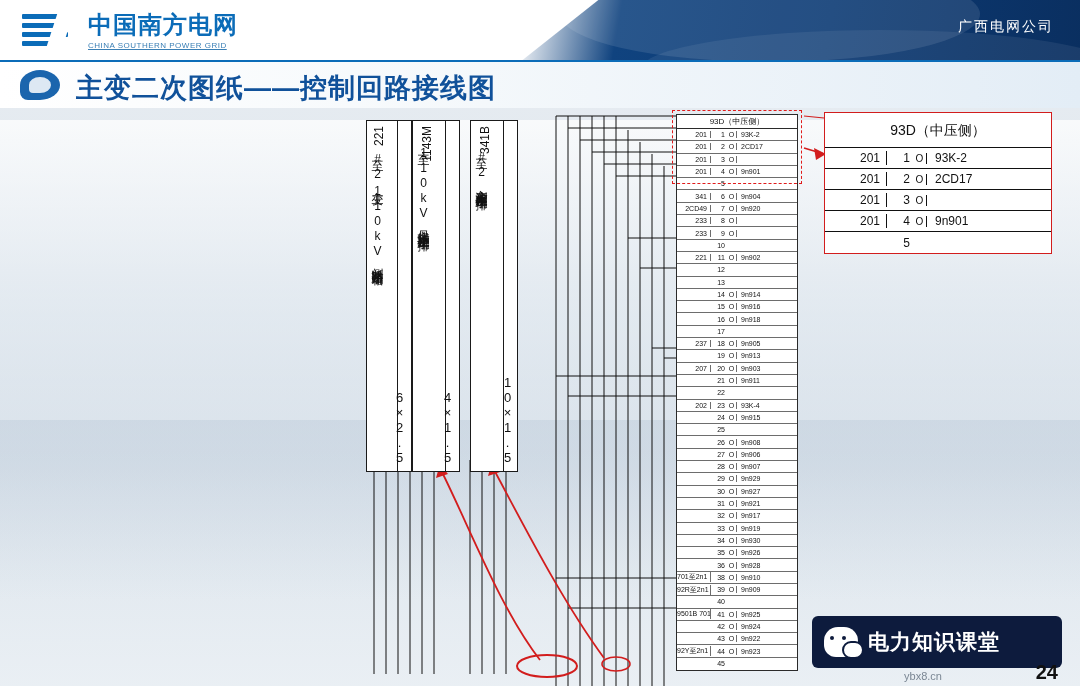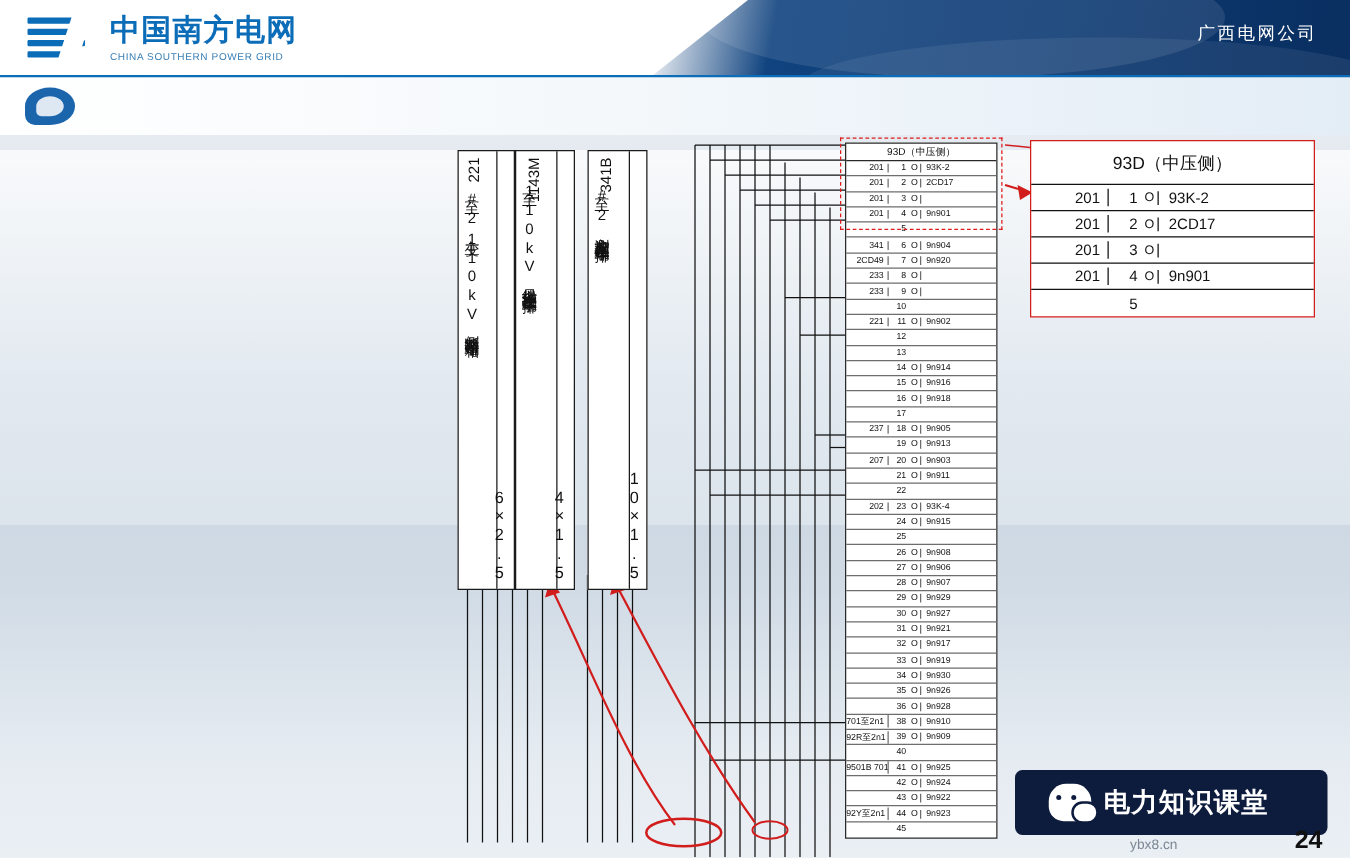--- a/index.html
+++ b/index.html
@@ -112,20 +112,21 @@
     font-size: 24px;
     font-weight: bold;
     letter-spacing: 1px;
     line-height: 1;
   }
   .logo-en {
     color: #3a7fb5;
     font-size: 8px;
     letter-spacing: 0.5px;
     margin-top: 4px;
+    text-decoration: underline;
   }
   .topbar-rule {
     position: absolute;
     left: 0; top: 60px;
     width: 1080px; height: 2px;
     background: #0b6cb8;
   }
 
   
   .titleband {
@@ -384,21 +385,21 @@
   
   .wechat {
     position: absolute;
     right: 18px; bottom: 18px;
     width: 250px; height: 52px;
     background: #0d1b3d;
     border-radius: 6px;
     display: flex;
     align-items: center;
     gap: 10px;
-    padding-left: 27px;
+    padding-left: 12px;
     box-sizing: border-box;
   }
   .wechat-icon {
     width: 34px; height: 30px;
     background: #ffffff;
     border-radius: 14px 14px 12px 12px;
     position: relative;
     flex: none;
   }
   .wechat-icon:before {
@@ -461,20 +462,21 @@
         <div class="logo-en">CHINA SOUTHERN POWER GRID</div>
       </div>
     </div>
     <div class="company-label">广西电网公司</div>
   </div>
   <div class="topbar-rule"></div>
 
   <div class="titleband">
     <div class="title-icon"></div>
   </div>
+  <div class="slide-title">主变二次图纸——控制回路接线图</div>
 
   <div class="drawing">
 
     <svg class="overlay" viewBox="0 0 1080 578">
       <g stroke="#111" stroke-width="1" fill="none">
 
         <line x1="556" y1="8" x2="556" y2="578"></line>
         <line x1="568" y1="8" x2="568" y2="578"></line>
         <line x1="580" y1="8" x2="580" y2="578"></line>
         <line x1="592" y1="8" x2="592" y2="578"></line>

